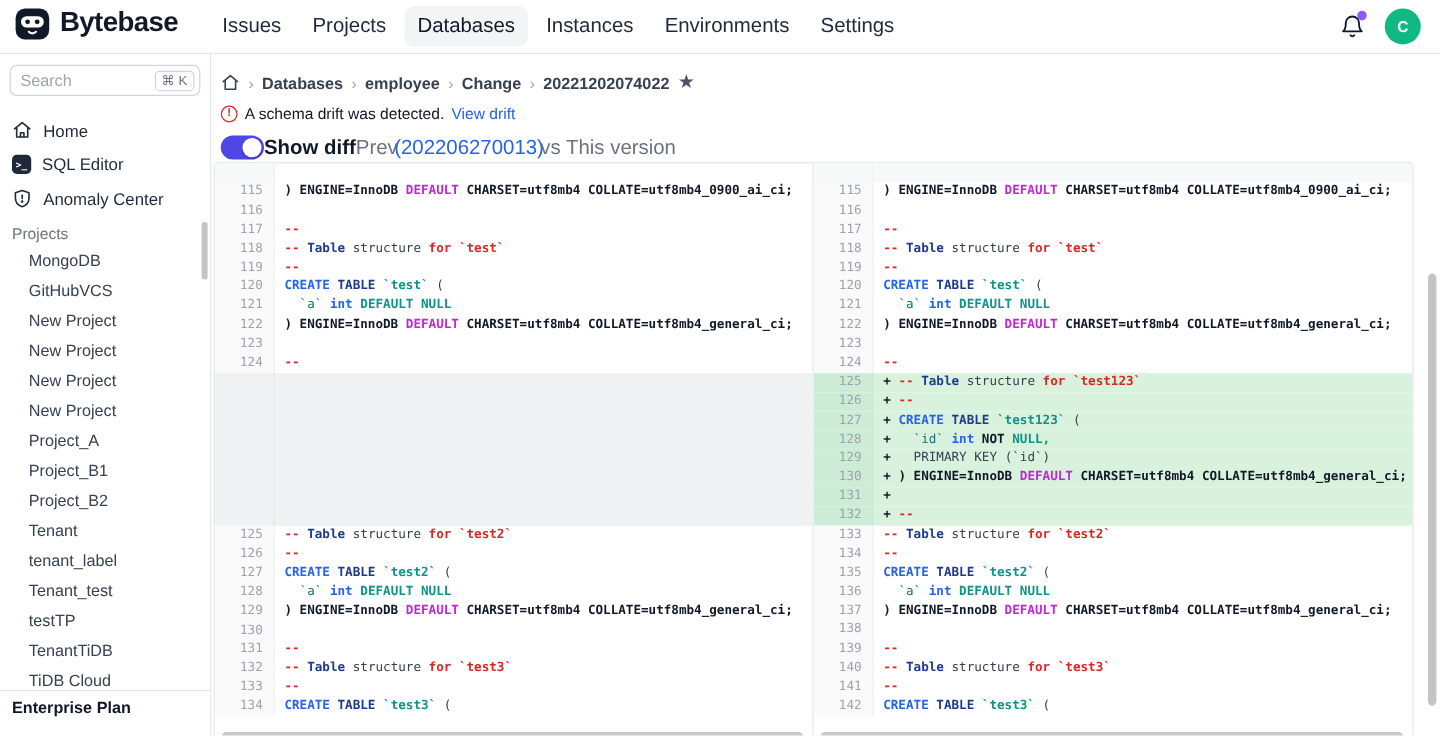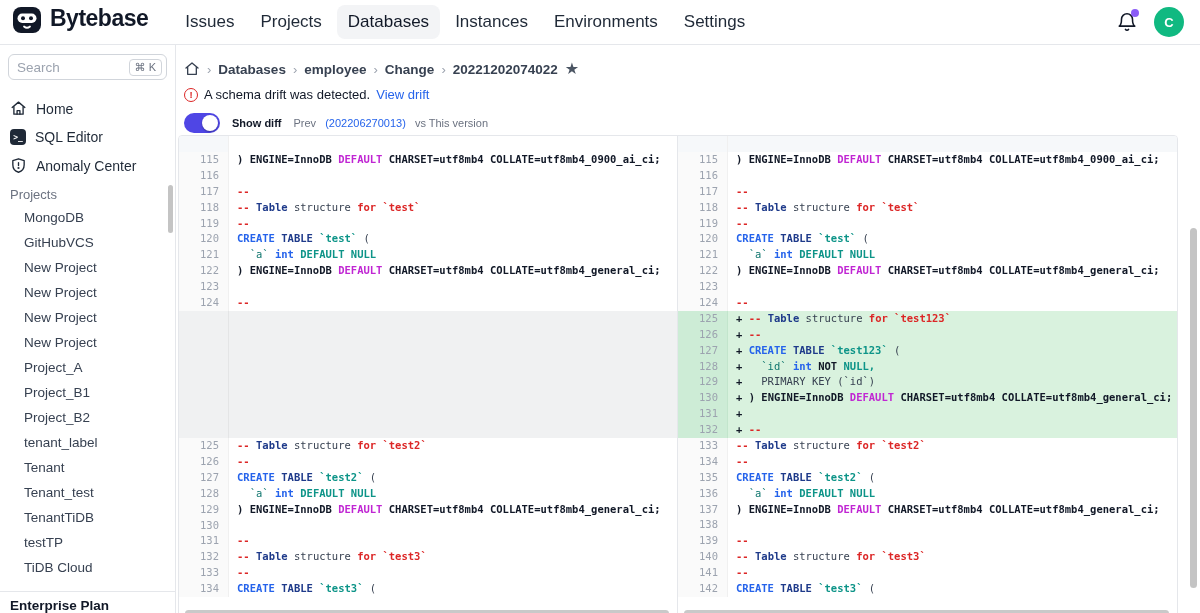--- a/index.html
+++ b/index.html
@@ -35,35 +35,35 @@
     font-size:11px; padding:1px 5px; white-space:nowrap; }
   .side-item { display:flex; align-items:center; gap:9px; padding:6px 10px; font-size:14px;
     color:#1f2937; cursor:pointer; }
   .side-item svg, .side-item .sq-icon { flex:none; }
   .sq-icon { width:16px; height:16px; background:#1f2937; border-radius:4px; color:#fff;
     font-family:"DejaVu Sans Mono",monospace; font-size:8px; display:flex; align-items:center;
     justify-content:center; font-weight:bold; }
   .section-label { font-size:13px; color:#6b7280; padding:7px 10px 3px 10px; }
   .proj-item { font-size:13.5px; color:#374151; padding:5px 10px 5px 24px; cursor:pointer; }
   .plan-bar { position:absolute; bottom:0; left:0; right:0; border-top:1px solid #e5e7eb;
-    padding:6px 10px 0 10px; font-size:13.5px; font-weight:700; color:#111827; background:#fff; }
+    padding:6px 10px 16px 10px; font-size:13.5px; font-weight:700; color:#111827; background:#fff; }
   .side-scroll-thumb { position:absolute; right:2px; top:140px; width:5px; height:48px;
     background:#c4c4c4; border-radius:3px; }
 
   
   .breadcrumb { display:flex; align-items:center; gap:7px; padding:16px 0 0 8px; font-size:13.5px; }
   .crumb { color:#374151; font-weight:600; cursor:pointer; }
   .crumb-sep { color:#9ca3af; font-size:13px; }
   .crumb-star { color:#4b5563; font-size:16px; cursor:pointer; line-height:1; }
   .drift-row { display:flex; align-items:center; gap:6px; padding:10px 0 0 8px; font-size:13px; }
   .drift-icon { width:14px; height:14px; border:1.5px solid #dc2626; border-radius:50%; color:#dc2626;
     font-size:9.5px; font-weight:700; display:flex; align-items:center; justify-content:center; }
   .drift-msg { color:#111827; }
   .link-blue { color:#2563eb; cursor:pointer; }
-  .toggle-row { display:flex; align-items:center; gap:12px; padding:11px 0 0 8px; font-size:11px; }
+  .toggle-row { display:flex; align-items:center; gap:0; padding:11px 0 0 8px; font-size:17px; }
   .toggle { width:36px; height:20px; border-radius:10px; position:relative; cursor:pointer; flex:none; }
   .toggle .knob { position:absolute; top:2px; right:2px; width:16px; height:16px; border-radius:50%;
     background:#fff; box-shadow:0 1px 2px rgba(0,0,0,.3); }
   .toggle-label { font-weight:700; color:#111827; }
   .muted { color:#6b7280; }
 
   
   .diff-container { position:absolute; left:2px; right:22px; top:90px; bottom:-10px;
     border:1px solid #e5e7eb; border-radius:4px 4px 0 0; display:flex; background:#fff; overflow:hidden; }
   .diff-panel { width:50%; position:relative; overflow:hidden; }
@@ -170,25 +170,25 @@
         <div class="section-label">Projects</div>
         <div class="proj-item">MongoDB</div>
         <div class="proj-item">GitHubVCS</div>
         <div class="proj-item">New Project</div>
         <div class="proj-item">New Project</div>
         <div class="proj-item">New Project</div>
         <div class="proj-item">New Project</div>
         <div class="proj-item">Project_A</div>
         <div class="proj-item">Project_B1</div>
         <div class="proj-item">Project_B2</div>
+        <div class="proj-item">Tenant</div>
         <div class="proj-item">tenant_label</div>
-        <div class="proj-item">Tenant</div>
         <div class="proj-item">Tenant_test</div>
+        <div class="proj-item">testTP</div>
         <div class="proj-item">TenantTiDB</div>
-        <div class="proj-item">testTP</div>
         <div class="proj-item">TiDB Cloud</div>
       </div>
 
     <div class="plan-bar">Enterprise Plan</div>
     <div class="side-scroll-thumb"></div>
   </aside>
 
   <main class="content">
     <div class="breadcrumb" id="breadcrumb">
       <span style="display:flex;">

